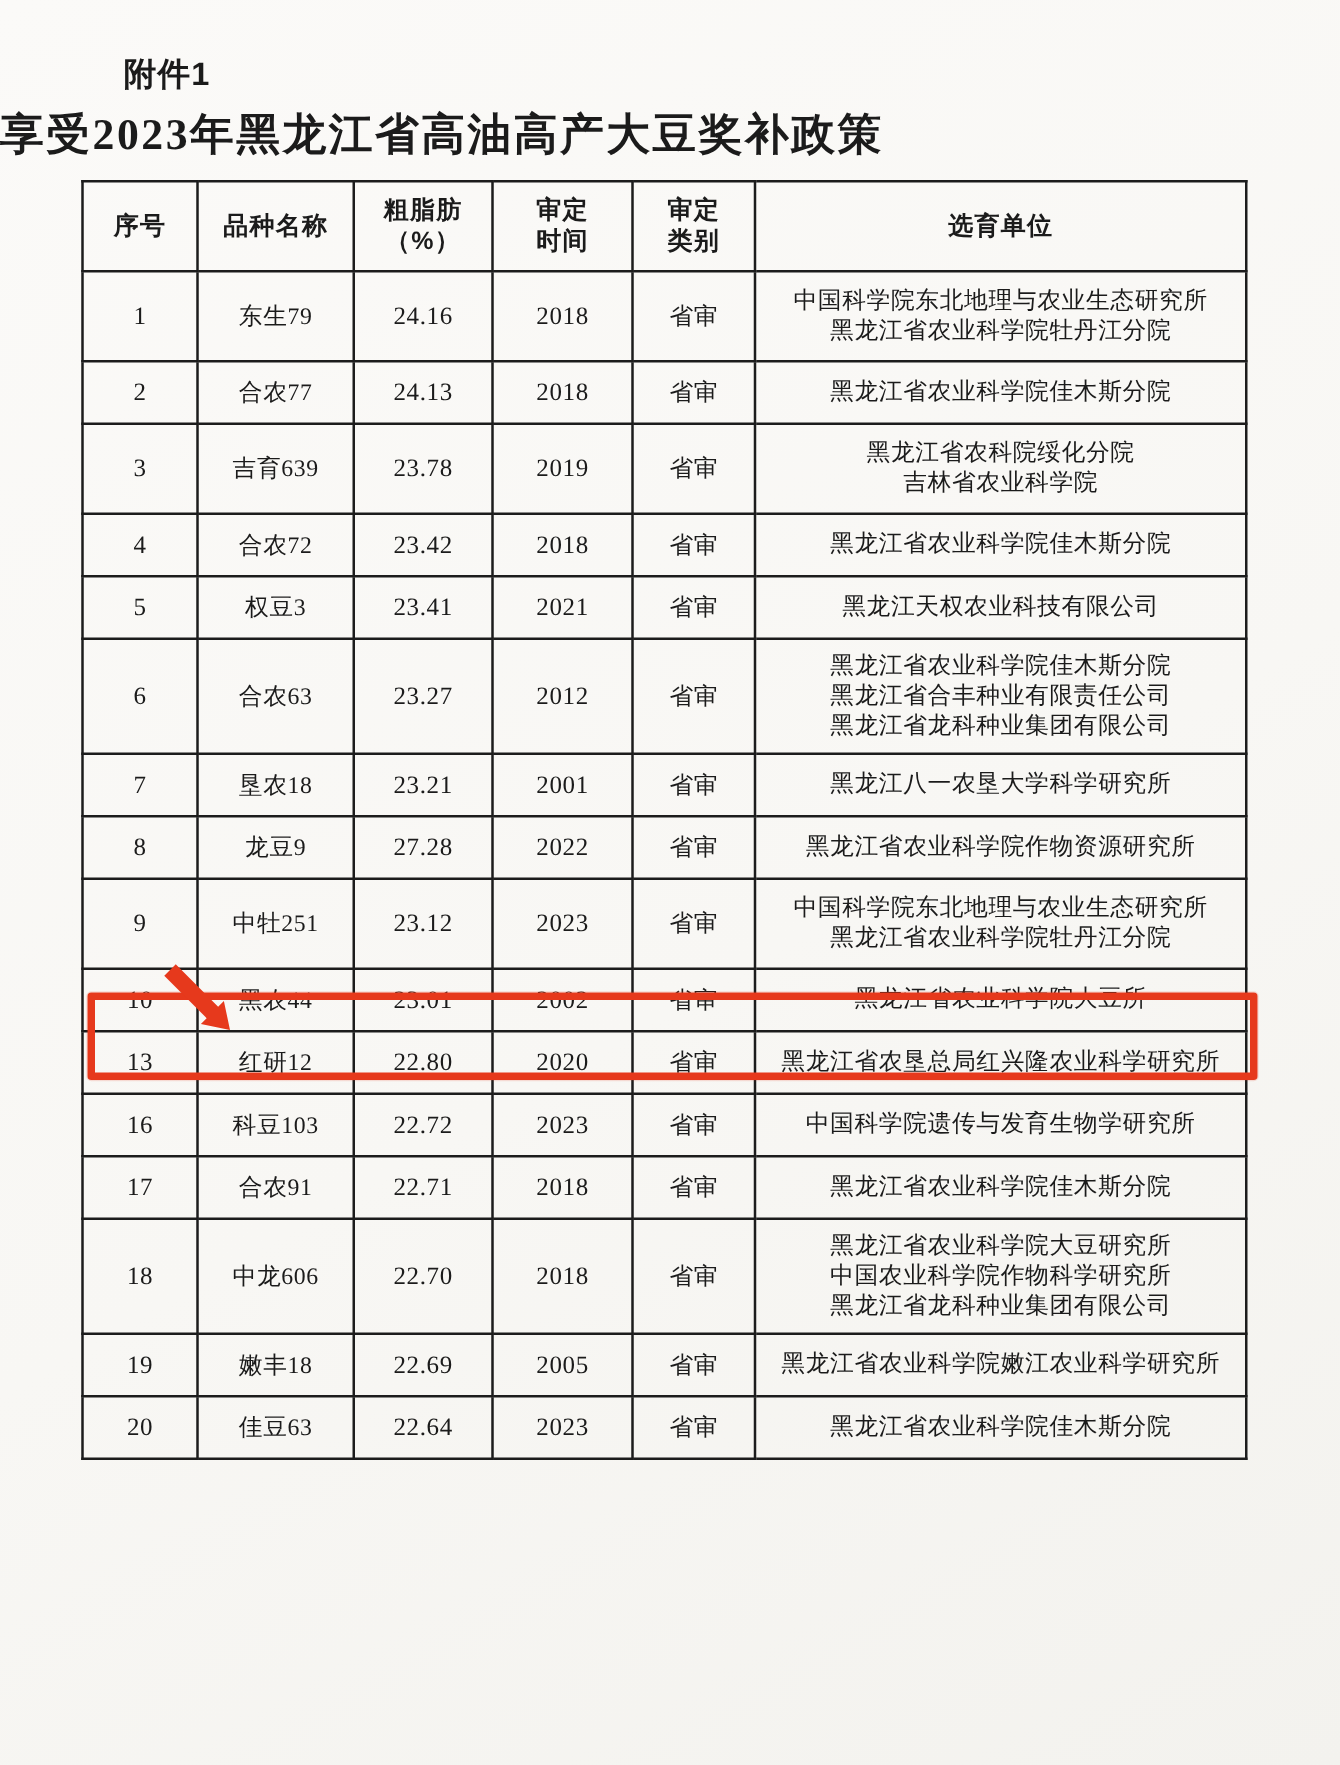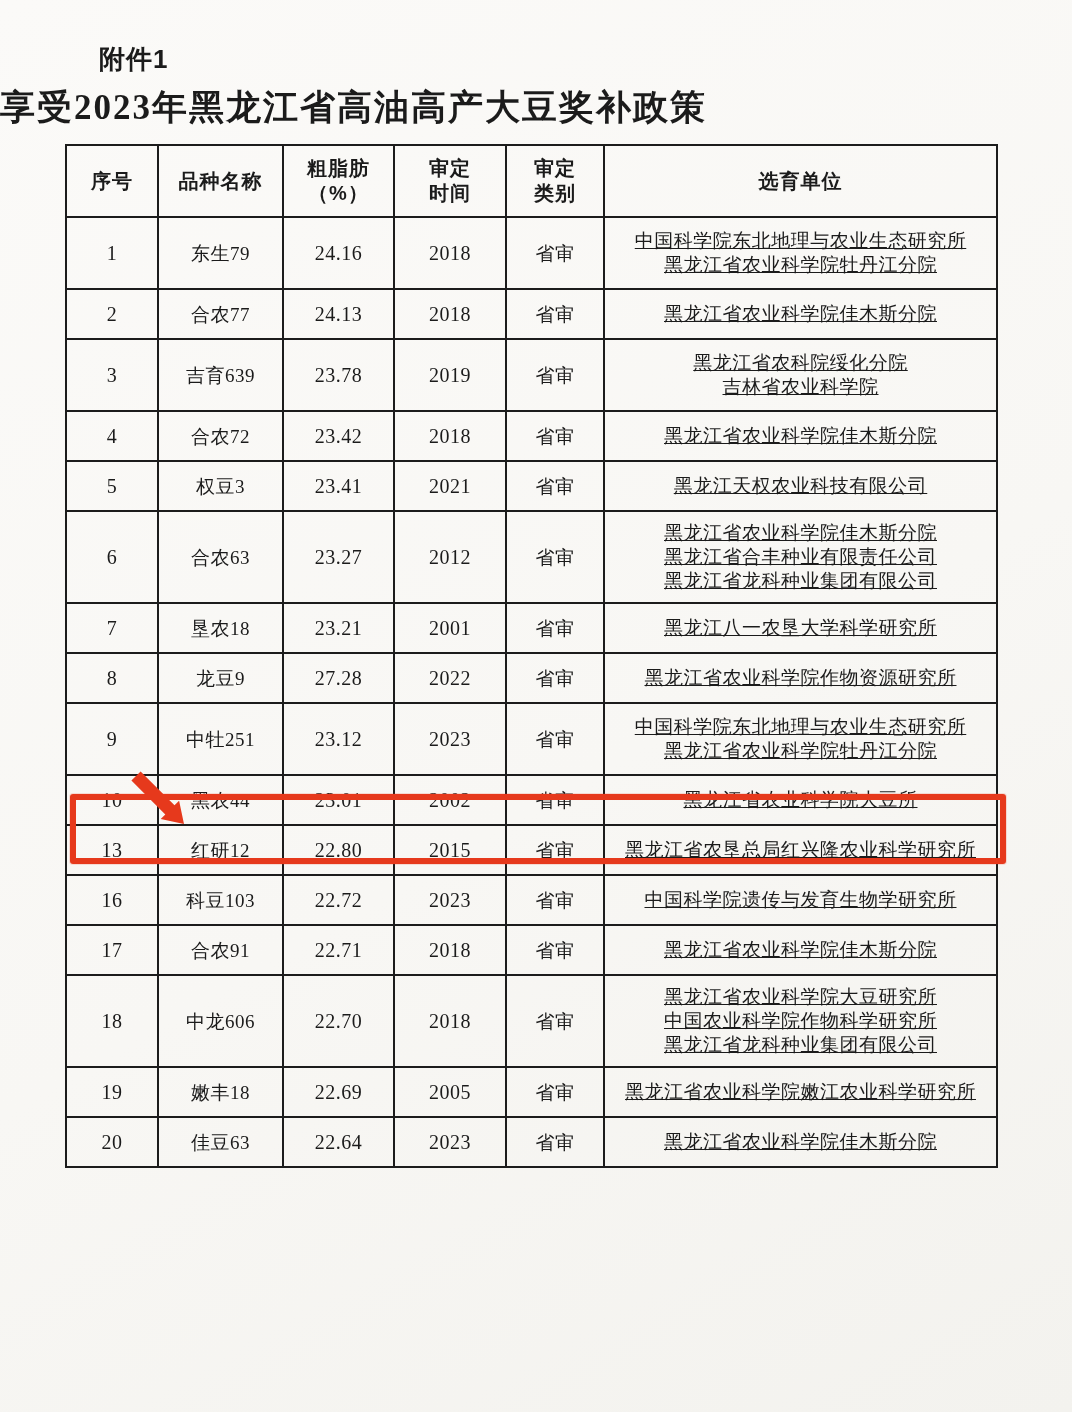--- a/index.html
+++ b/index.html
@@ -67,21 +67,21 @@
     letter-spacing: 0.5px;
   }
   td.num {
     font-family: "Liberation Serif", "DejaVu Serif", serif;
     font-size: 20px;
     letter-spacing: 0.5px;
   }
   tr.r1 { height: 50px; }
   tr.r2 { height: 72px; }
   tr.r3 { height: 92px; }
-  td .unit-line { line-height: 24px; text-decoration: underline; }
+  td .unit-line { line-height: 24px; }
   
   #highlight-box {
     position: absolute;
     border: 6px solid #e6391c;
     border-radius: 3px;
     pointer-events: none;
     box-shadow: 0 0 0 1px rgba(230,57,28,0.15);
   }
   #highlight-arrow {
     position: absolute;
@@ -236,21 +236,21 @@
           <td class="num">2002</td>
           <td>省审</td>
           <td>
             <div class="unit-line">黑龙江省农业科学院大豆所</div>
           </td>
         </tr>
         <tr class="r1">
           <td class="num">13</td>
           <td>红研12</td>
           <td class="num">22.80</td>
-          <td class="num">2015</td>
+          <td class="num">2020</td>
           <td>省审</td>
           <td>
             <div class="unit-line">黑龙江省农垦总局红兴隆农业科学研究所</div>
           </td>
         </tr>
         <tr class="r1">
           <td class="num">16</td>
           <td>科豆103</td>
           <td class="num">22.72</td>
           <td class="num">2023</td>

